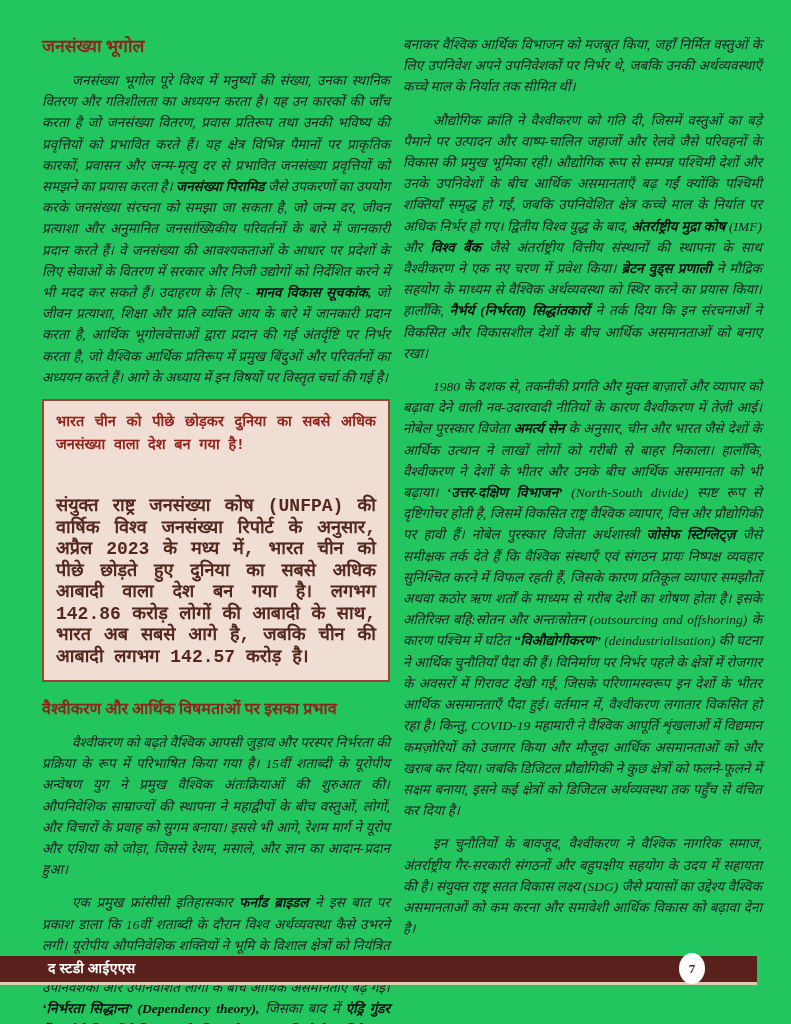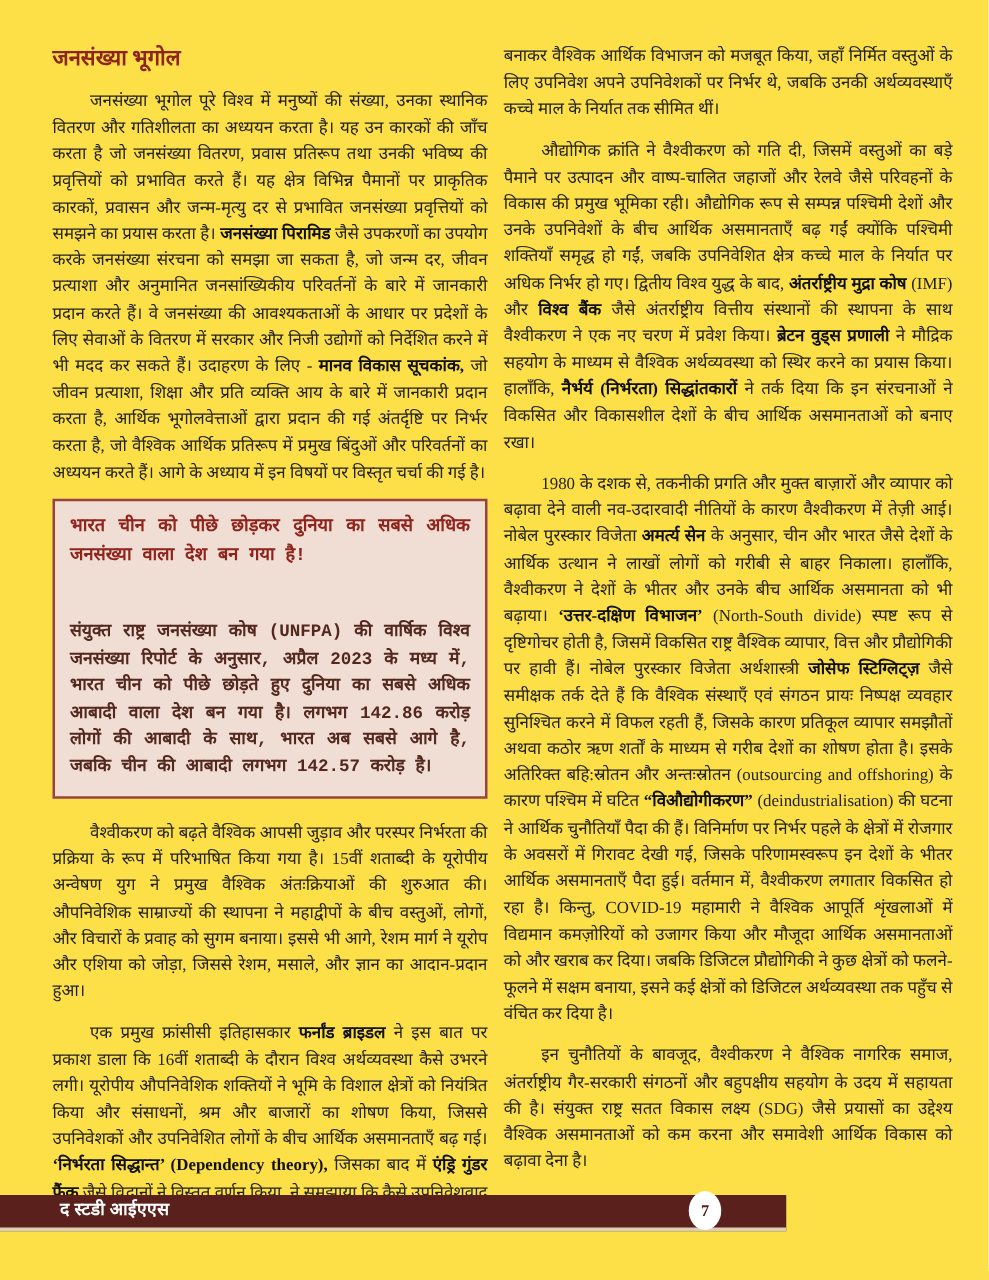--- a/index.html
+++ b/index.html
@@ -1,20 +1,20 @@
 <!DOCTYPE html>
 <html lang="hi"><head>
 <meta charset="utf-8">
 <style>
   html, body { margin: 0; padding: 0; background: #ffffff; }
   .page {
     position: relative;
     width: 791px;
     height: 1024px;
-    background: #fde047;
+    background: #22c55e;
     overflow: hidden;
     font-family: "Liberation Serif", "DejaVu Serif", serif;
   }
   .columns {
     position: absolute;
     left: 42px;
     top: 34px;
     width: 720px;
     display: flex;
     gap: 13px;
@@ -35,53 +35,54 @@
     color: var(--heading, #8e241b);
     margin: 4px 0 12px 0;
     line-height: 22px;
   }
   .para {
     margin: 0 0 11px 0;
     font-size: 13.5px;
     line-height: 21.2px;
     color: var(--body_text, #222222);
     text-align: justify;
+    font-style: italic;
   }
   .para.indent { text-indent: 30px; margin-top: 12px; }
   .para b { color: #101010; }
 
   .box {
     border: 2px solid var(--box_border, #9d4335);
     background: var(--box_bg, #f0ddd4);
     padding: 10px 12px 12px 12px;
     margin: 4px 0 16px 0;
     font-family: Liberation Mono, monospace;
   }
   .box-title {
     font-size: 14.5px;
     font-weight: bold;
     color: var(--heading, #8e241b);
     line-height: 23px;
     margin: 0 0 8px 0;
     text-align: justify;
   }
   .box-body {
-    font-size: 14px;
+    font-size: 18px;
     font-weight: bold;
     color: var(--box_text, #53281f);
     line-height: 21.5px;
     text-align: justify;
     margin-top: 39px;
   }
 
   .footer {
     position: absolute;
     left: 0;
     top: 956px;
-    width: 629px;
+    width: 757px;
     height: 26px;
     background: var(--footer_bg, #5a211c);
     border-bottom: 3px solid var(--footer_rule, #d9cdb4);
   }
   .brand {
     position: absolute;
     left: 48px;
     top: 0;
     line-height: 26px;
     color: var(--footer_text, #ffffff);
@@ -110,20 +111,21 @@
 
 <div class="page" style="--heading: #8e241b; --body_text: #222222; --box_border: #9d4335; --box_bg: #f0ddd4; --box_text: #53281f; --footer_bg: #5a211c; --footer_rule: #d9cdb4; --footer_text: #ffffff;">
   <main class="columns">
     <section class="col-left" id="col-left">
         <div class="h1">जनसंख्या भूगोल</div>
         <p class="para indent">जनसंख्या भूगोल पूरे विश्व में मनुष्यों की संख्या, उनका स्थानिक वितरण और गतिशीलता का अध्ययन करता है। यह उन कारकों की जाँच करता है जो जनसंख्या वितरण, प्रवास प्रतिरूप तथा उनकी भविष्य की प्रवृत्तियों को प्रभावित करते हैं। यह क्षेत्र विभिन्न पैमानों पर प्राकृतिक कारकों, प्रवासन और जन्म-मृत्यु दर से प्रभावित जनसंख्या प्रवृत्तियों को समझने का प्रयास करता है। <b>जनसंख्या पिरामिड</b> जैसे उपकरणों का उपयोग करके जनसंख्या संरचना को समझा जा सकता है, जो जन्म दर, जीवन प्रत्याशा और अनुमानित जनसांख्यिकीय परिवर्तनों के बारे में जानकारी प्रदान करते हैं। वे जनसंख्या की आवश्यकताओं के आधार पर प्रदेशों के लिए सेवाओं के वितरण में सरकार और निजी उद्योगों को निर्देशित करने में भी मदद कर सकते हैं। उदाहरण के लिए - <b>मानव विकास सूचकांक,</b> जो जीवन प्रत्याशा, शिक्षा और प्रति व्यक्ति आय के बारे में जानकारी प्रदान करता है, आर्थिक भूगोलवेत्ताओं द्वारा प्रदान की गई अंतर्दृष्टि पर निर्भर करता है, जो वैश्विक आर्थिक प्रतिरूप में प्रमुख बिंदुओं और परिवर्तनों का अध्ययन करते हैं। आगे के अध्याय में इन विषयों पर विस्तृत चर्चा की गई है।</p>
         <div class="box">
           <div class="box-title">भारत चीन को पीछे छोड़कर दुनिया का सबसे अधिक जनसंख्या वाला देश बन गया है!</div>
           <div class="box-body">संयुक्त राष्ट्र जनसंख्या कोष (UNFPA) की वार्षिक विश्व जनसंख्या रिपोर्ट के अनुसार, अप्रैल 2023 के मध्य में, भारत चीन को पीछे छोड़ते हुए दुनिया का सबसे अधिक आबादी वाला देश बन गया है। लगभग 142.86 करोड़ लोगों की आबादी के साथ, भारत अब सबसे आगे है, जबकि चीन की आबादी लगभग 142.57 करोड़ है।</div>
         </div>
+        <div class="h2">वैश्वीकरण और आर्थिक विषमताओं पर इसका प्रभाव</div>
         <p class="para indent">वैश्वीकरण को बढ़ते वैश्विक आपसी जुड़ाव और परस्पर निर्भरता की प्रक्रिया के रूप में परिभाषित किया गया है। 15वीं शताब्दी के यूरोपीय अन्वेषण युग ने प्रमुख वैश्विक अंतःक्रियाओं की शुरुआत की। औपनिवेशिक साम्राज्यों की स्थापना ने महाद्वीपों के बीच वस्तुओं, लोगों, और विचारों के प्रवाह को सुगम बनाया। इससे भी आगे, रेशम मार्ग ने यूरोप और एशिया को जोड़ा, जिससे रेशम, मसाले, और ज्ञान का आदान-प्रदान हुआ।</p>
         <p class="para indent">एक प्रमुख फ्रांसीसी इतिहासकार <b>फर्नांड ब्राइडल</b> ने इस बात पर प्रकाश डाला कि 16वीं शताब्दी के दौरान विश्व अर्थव्यवस्था कैसे उभरने लगी। यूरोपीय औपनिवेशिक शक्तियों ने भूमि के विशाल क्षेत्रों को नियंत्रित किया और संसाधनों, श्रम और बाजारों का शोषण किया, जिससे उपनिवेशकों और उपनिवेशित लोगों के बीच आर्थिक असमानताएँ बढ़ गई। <b>‘निर्भरता सिद्धान्त’ (Dependency theory),</b> जिसका बाद में <b>एंड्रि गुंडर फैंक</b> जैसे विद्वानों ने विस्तृत वर्णन किया, ने समझाया कि कैसे उपनिवेशवाद ने एक ऐसी प्रणाली</p>
       </section>
     <section class="col-right" id="col-right">
         <p class="para">बनाकर वैश्विक आर्थिक विभाजन को मजबूत किया, जहाँ निर्मित वस्तुओं के लिए उपनिवेश अपने उपनिवेशकों पर निर्भर थे, जबकि उनकी अर्थव्यवस्थाएँ कच्चे माल के निर्यात तक सीमित थीं।</p>
         <p class="para indent">औद्योगिक क्रांति ने वैश्वीकरण को गति दी, जिसमें वस्तुओं का बड़े पैमाने पर उत्पादन और वाष्प-चालित जहाजों और रेलवे जैसे परिवहनों के विकास की प्रमुख भूमिका रही। औद्योगिक रूप से सम्पन्न पश्चिमी देशों और उनके उपनिवेशों के बीच आर्थिक असमानताएँ बढ़ गईं क्योंकि पश्चिमी शक्तियाँ समृद्ध हो गईं, जबकि उपनिवेशित क्षेत्र कच्चे माल के निर्यात पर अधिक निर्भर हो गए। द्वितीय विश्व युद्ध के बाद, <b>अंतर्राष्ट्रीय मुद्रा कोष</b> (IMF) और <b>विश्व बैंक</b> जैसे अंतर्राष्ट्रीय वित्तीय संस्थानों की स्थापना के साथ वैश्वीकरण ने एक नए चरण में प्रवेश किया। <b>ब्रेटन वुड्स प्रणाली</b> ने मौद्रिक सहयोग के माध्यम से वैश्विक अर्थव्यवस्था को स्थिर करने का प्रयास किया। हालाँकि, <b>नैर्भर्य (निर्भरता) सिद्धांतकारों</b> ने तर्क दिया कि इन संरचनाओं ने विकसित और विकासशील देशों के बीच आर्थिक असमानताओं को बनाए रखा।</p>
         <p class="para indent">1980 के दशक से, तकनीकी प्रगति और मुक्त बाज़ारों और व्यापार को बढ़ावा देने वाली नव-उदारवादी नीतियों के कारण वैश्वीकरण में तेज़ी आई। नोबेल पुरस्कार विजेता <b>अमर्त्य सेन</b> के अनुसार, चीन और भारत जैसे देशों के आर्थिक उत्थान ने लाखों लोगों को गरीबी से बाहर निकाला। हालाँकि, वैश्वीकरण ने देशों के भीतर और उनके बीच आर्थिक असमानता को भी बढ़ाया। <b>‘उत्तर-दक्षिण विभाजन’</b> (North-South divide) स्पष्ट रूप से दृष्टिगोचर होती है, जिसमें विकसित राष्ट्र वैश्विक व्यापार, वित्त और प्रौद्योगिकी पर हावी हैं। नोबेल पुरस्कार विजेता अर्थशास्त्री <b>जोसेफ स्टिग्लिट्ज़</b> जैसे समीक्षक तर्क देते हैं कि वैश्विक संस्थाएँ एवं संगठन प्रायः निष्पक्ष व्यवहार सुनिश्चित करने में विफल रहती हैं, जिसके कारण प्रतिकूल व्यापार समझौतों अथवा कठोर ऋण शर्तों के माध्यम से गरीब देशों का शोषण होता है। इसके अतिरिक्त बहि:स्रोतन और अन्तःस्रोतन (outsourcing and offshoring) के कारण पश्चिम में घटित <b>“विऔद्योगीकरण”</b> (deindustrialisation) की घटना ने आर्थिक चुनौतियाँ पैदा की हैं। विनिर्माण पर निर्भर पहले के क्षेत्रों में रोजगार के अवसरों में गिरावट देखी गई, जिसके परिणामस्वरूप इन देशों के भीतर आर्थिक असमानताएँ पैदा हुई। वर्तमान में, वैश्वीकरण लगातार विकसित हो रहा है। किन्तु, COVID-19 महामारी ने वैश्विक आपूर्ति शृंखलाओं में विद्यमान कमज़ोरियों को उजागर किया और मौजूदा आर्थिक असमानताओं को और खराब कर दिया। जबकि डिजिटल प्रौद्योगिकी ने कुछ क्षेत्रों को फलने-फूलने में सक्षम बनाया, इसने कई क्षेत्रों को डिजिटल अर्थव्यवस्था तक पहुँच से वंचित कर दिया है।</p>
         <p class="para indent">इन चुनौतियों के बावजूद, वैश्वीकरण ने वैश्विक नागरिक समाज, अंतर्राष्ट्रीय गैर-सरकारी संगठनों और बहुपक्षीय सहयोग के उदय में सहायता की है। संयुक्त राष्ट्र सतत विकास लक्ष्य (SDG) जैसे प्रयासों का उद्देश्य वैश्विक असमानताओं को कम करना और समावेशी आर्थिक विकास को बढ़ावा देना है।</p>
       </section>
   </main>

